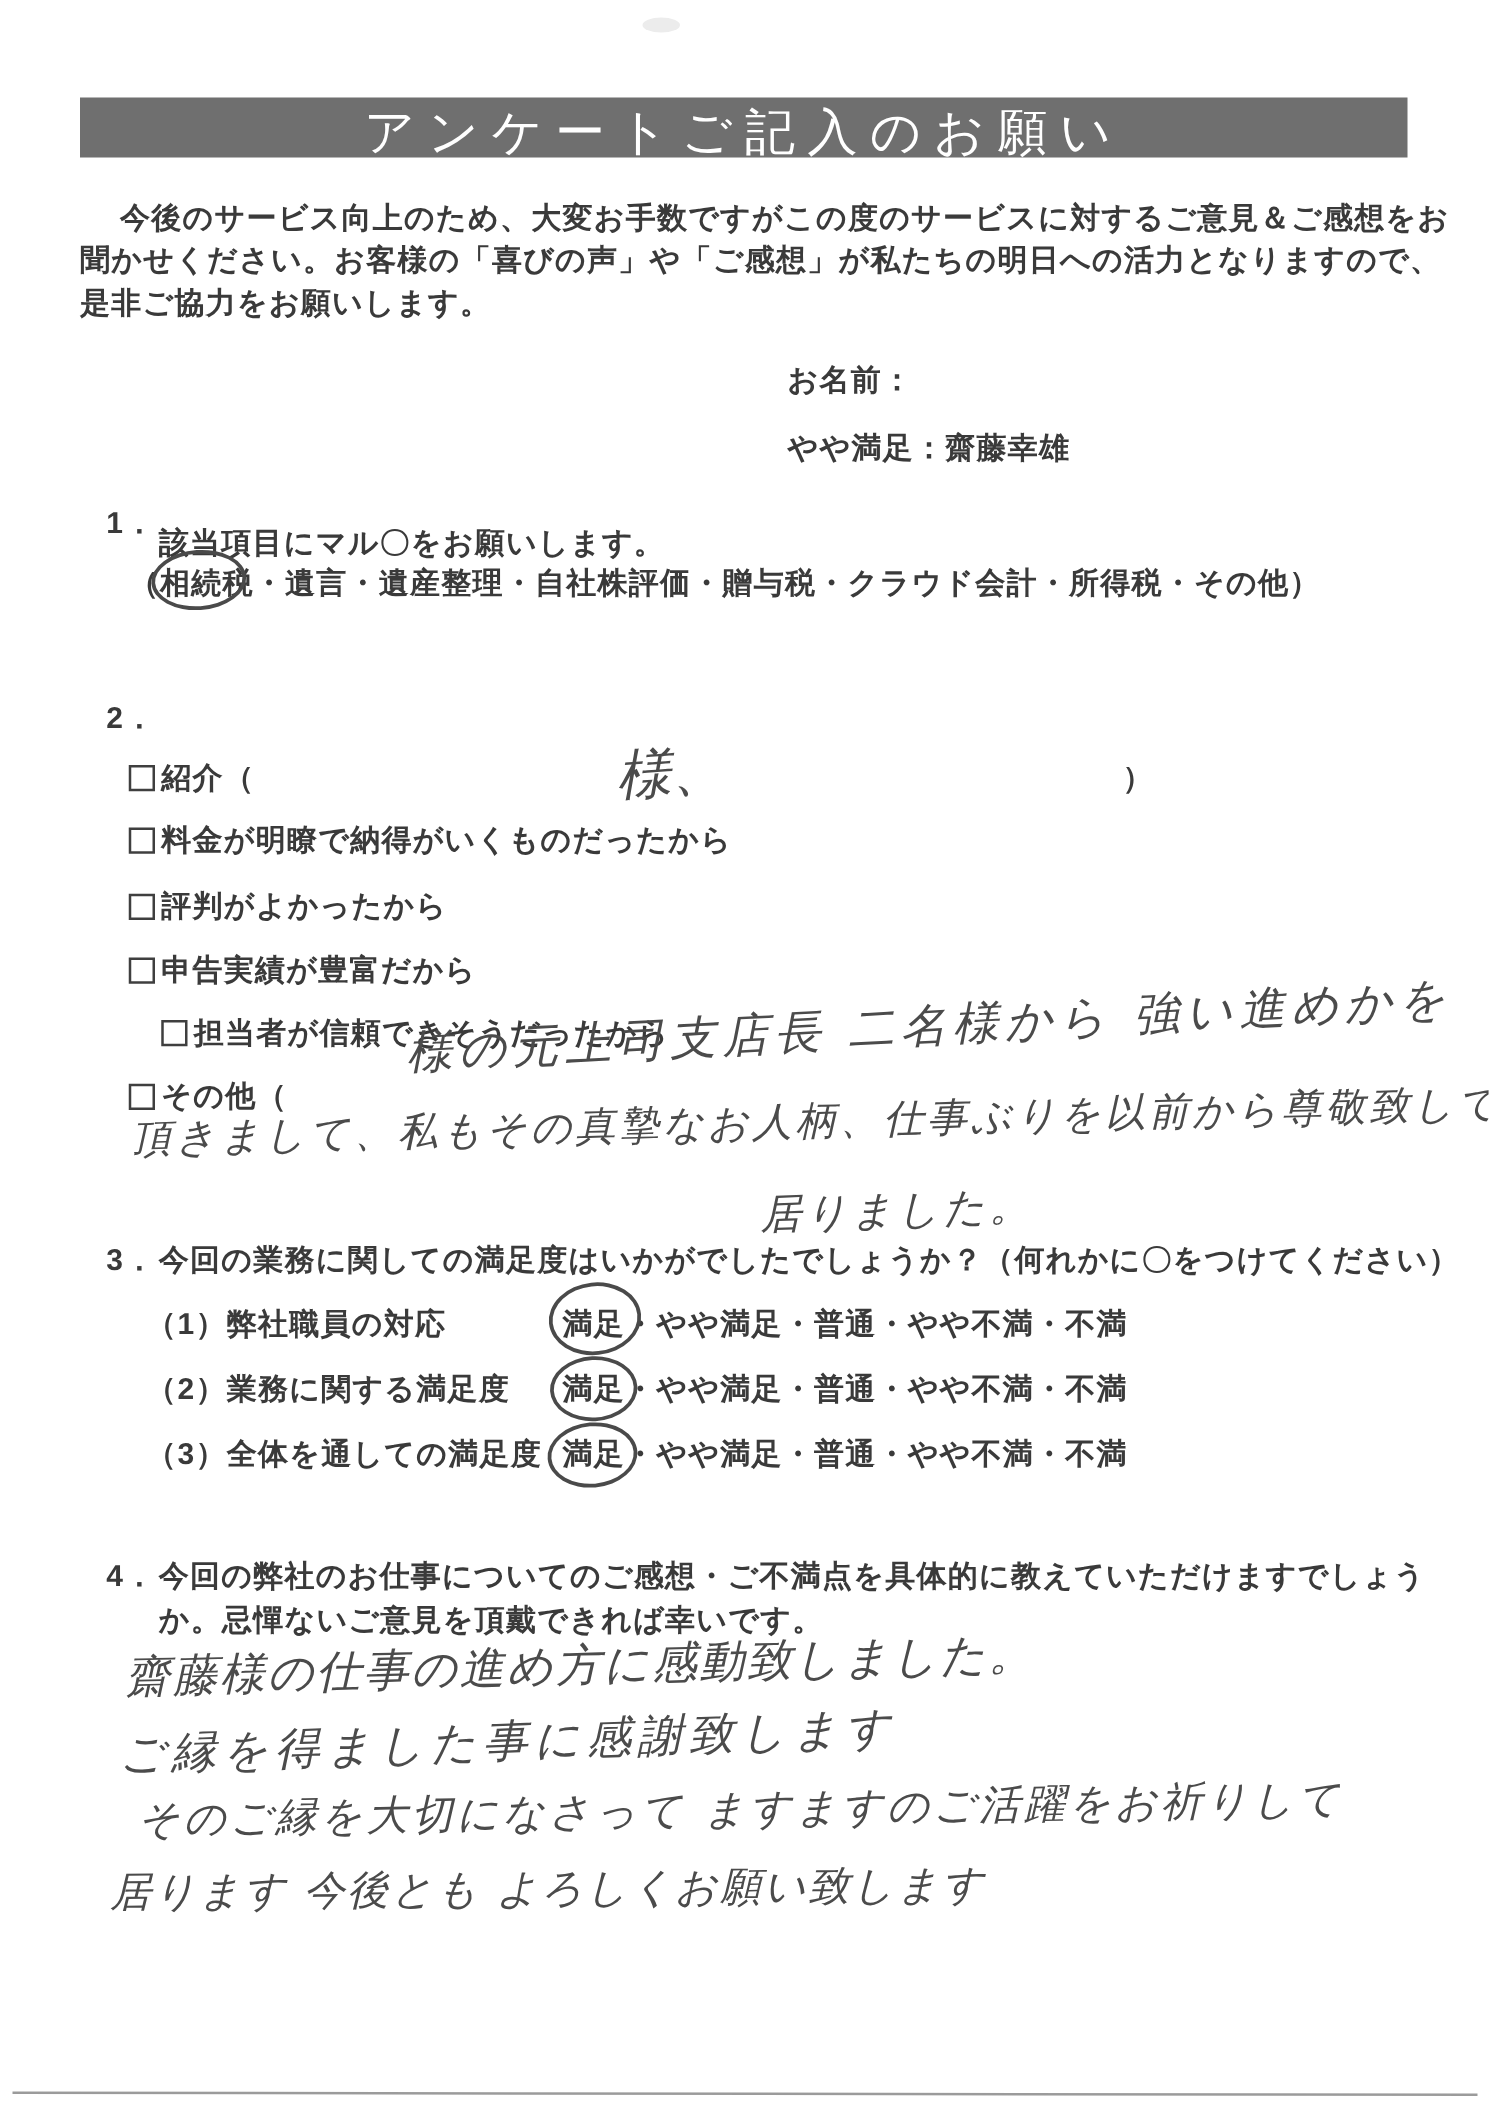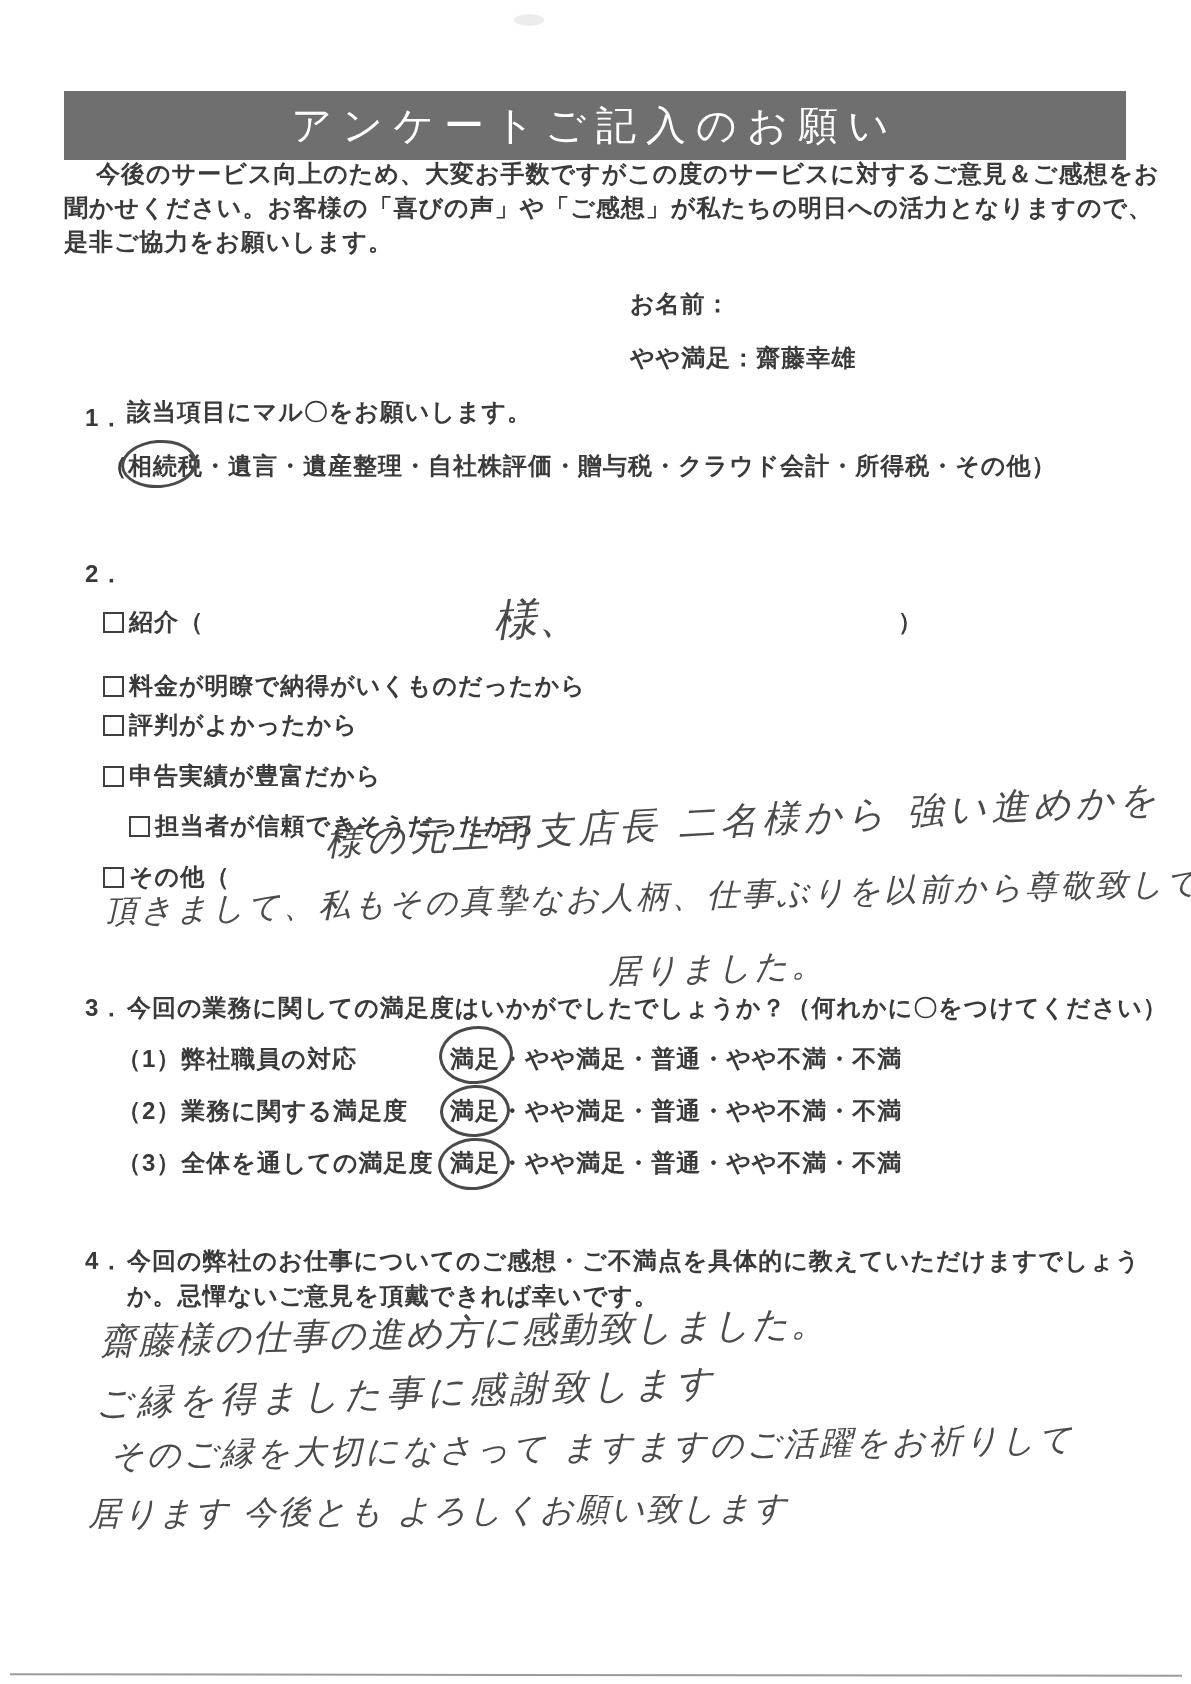--- a/index.html
+++ b/index.html
@@ -4,22 +4,22 @@
 <style>
   html,body{margin:0;padding:0;background:#ffffff;}
   .page{
     position:relative; width:1191px; height:1684px; background:#ffffff;
     font-family:"Liberation Sans","DejaVu Sans",sans-serif;
     color:#383838; overflow:hidden;
   }
   .abs{position:absolute; white-space:nowrap;}
   
   .banner{
-    position:absolute; left:64px; top:91px; width:1062px; height:69px;
-    background:#6f6f6f; display:flex; align-items:center; justify-content:center;
+    position:absolute; left:64px; top:78px; width:1062px; height:48px;
+    background:#6f6f6f; display:flex; justify-content:center;
   }
   .banner-title{
     color:#ffffff; font-family:"DejaVu Serif","Liberation Serif",serif;
     font-size:40px; letter-spacing:10px; font-weight:500;
   }
   
   .print{font-size:24px; font-weight:600; letter-spacing:1px; color:#3a3a3a;}
   .intro-line{left:64px; width:1070px;}
   
   .cbrow{left:103px; display:flex; align-items:center;}
@@ -63,33 +63,33 @@
   <div class="abs print intro-line" style="top:226px;">是非ご協力をお願いします。</div>
 
   <div class="abs print" style="left:630px; top:288px;">
     <span>お名前：</span><span></span>
   </div>
   <div class="abs print" style="left:630px; top:342px;">
     <span>やや満足：</span><span>齋藤幸雄</span>
   </div>
 
   <div class="abs print" style="left:85px; top:402px;">1．</div>
-  <div class="abs print" style="left:127px; top:396px;font-family:Liberation Serif, serif;">該当項目にマル〇をお願いします。</div>
+  <div class="abs print" style="left:127px; top:418px;font-family:Liberation Serif, serif;">該当項目にマル〇をお願いします。</div>
   <div class="abs print" style="left:103px; top:450px;">（相続税・遺言・遺産整理・自社株評価・贈与税・クラウド会計・所得税・その他）</div>
   <div class="circle" style="left:121px; top:440px; width:70px; height:42px; transform:rotate(-4deg);"></div>
 
   <div class="abs print" style="left:85px; top:558px;">2．</div>
 
   <div class="abs print cbrow" style="top:606px;">
     <span class="cb"></span>
     <span>紹介（</span>
   </div>
   <div class="abs print" style="left:898px; top:606px;">）</div>
 
-  <div class="abs print cbrow" style="top:670px;">
+  <div class="abs print cbrow" style="top:656px;">
     <span class="cb"></span>
     <span>料金が明瞭で納得がいくものだったから</span>
   </div>
 
   <div class="abs print cbrow" style="top:709px;">
     <span class="cb"></span>
     <span>評判がよかったから</span>
   </div>
 
   <div class="abs print cbrow" style="top:760px;">

